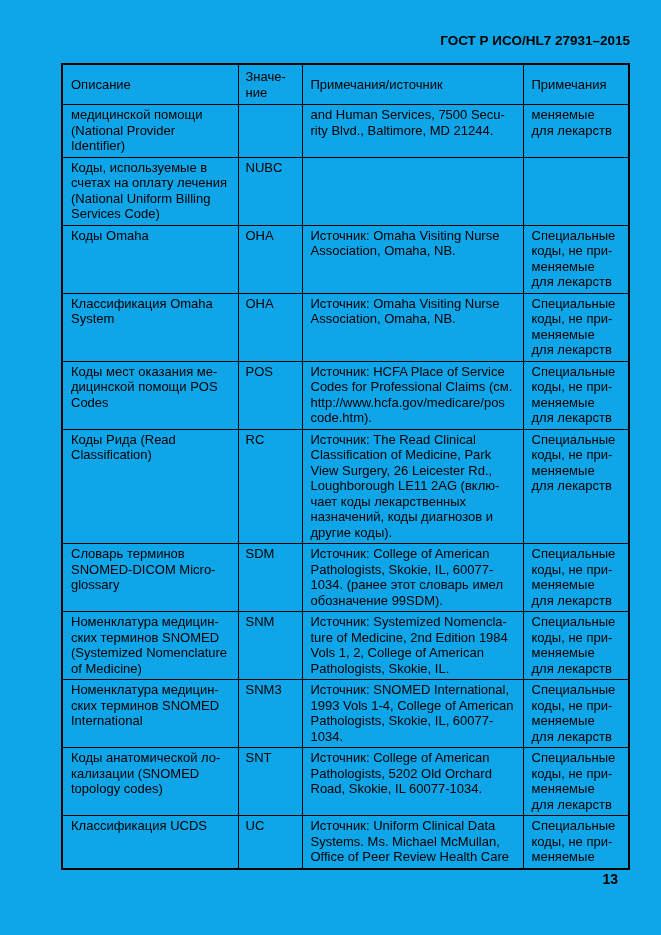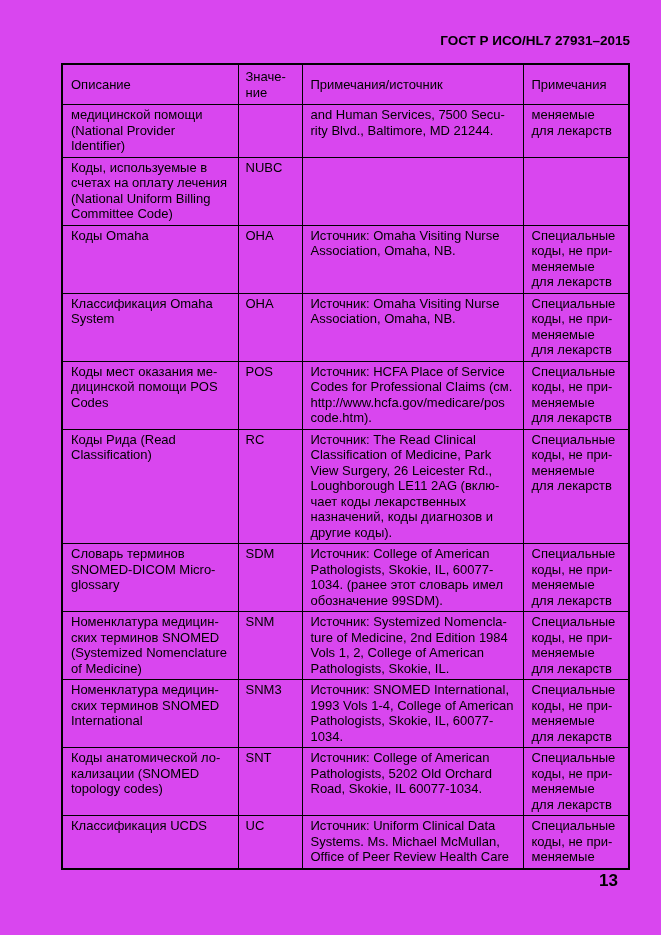--- a/index.html
+++ b/index.html
@@ -1,21 +1,21 @@
 <!DOCTYPE html>
 <html><head>
 <meta charset="utf-8">
 <style>
   * { box-sizing: border-box; }
   html, body { margin: 0; padding: 0; background: #ffffff; }
   .page {
     position: relative;
     width: 661px;
     height: 935px;
-    background: #d946ef;
+    background: #0ea5e9;
     color: #000000;
     font-family: "Liberation Sans", "DejaVu Sans", sans-serif;
     overflow: hidden;
   }
   .doc-header {
     position: absolute;
     top: 33px;
     right: 31px;
     font-size: 13.5px;
     font-weight: 700;
@@ -46,21 +46,21 @@
   }
   .c-desc  { padding-left: 8px !important; padding-right: 9px !important; }
   .c-val   { padding-left: 7px !important; padding-right: 6px !important; }
   .c-notes { padding-left: 8px !important; padding-right: 8px !important; margin-left: 12px; }
   .c-cat   { padding-left: 8px !important; padding-right: 9px !important; }
   td.c-desc, td.c-notes, td.c-cat { text-align: justify; }
   .page-number {
     position: absolute;
     top: 871px;
     right: 43px;
-    font-size: 17px;
+    font-size: 14px;
     font-weight: 700;
   }
 </style>
 </head>
 <body>
 
 <div class="page">
 
   <div class="doc-header">ГОСТ Р ИСО/HL7 27931–2015</div>
 
@@ -80,21 +80,21 @@
       </tr>
     </thead>
     <tbody>
       <tr>
         <td class="c-desc">медицинской помощи (National Provider Identifier)</td>
         <td class="c-val"></td>
         <td class="c-notes">and Human Services, 7500 Secu­rity Blvd., Baltimore, MD 21244.</td>
         <td class="c-cat">меняемые для лекарств</td>
       </tr>
       <tr>
-        <td class="c-desc">Коды, используемые в счетах на оплату лечения (National Uniform Billing Committee Code)</td>
+        <td class="c-desc">Коды, используемые в счетах на оплату лечения (National Uniform Billing Services Code)</td>
         <td class="c-val">NUBC</td>
         <td class="c-notes"></td>
         <td class="c-cat"></td>
       </tr>
       <tr>
         <td class="c-desc">Коды Omaha</td>
         <td class="c-val">OHA</td>
         <td class="c-notes">Источник: Omaha Visiting Nurse Association, Omaha, NB.</td>
         <td class="c-cat">Специальные коды, не при­меняемые для лекарств</td>
       </tr>

